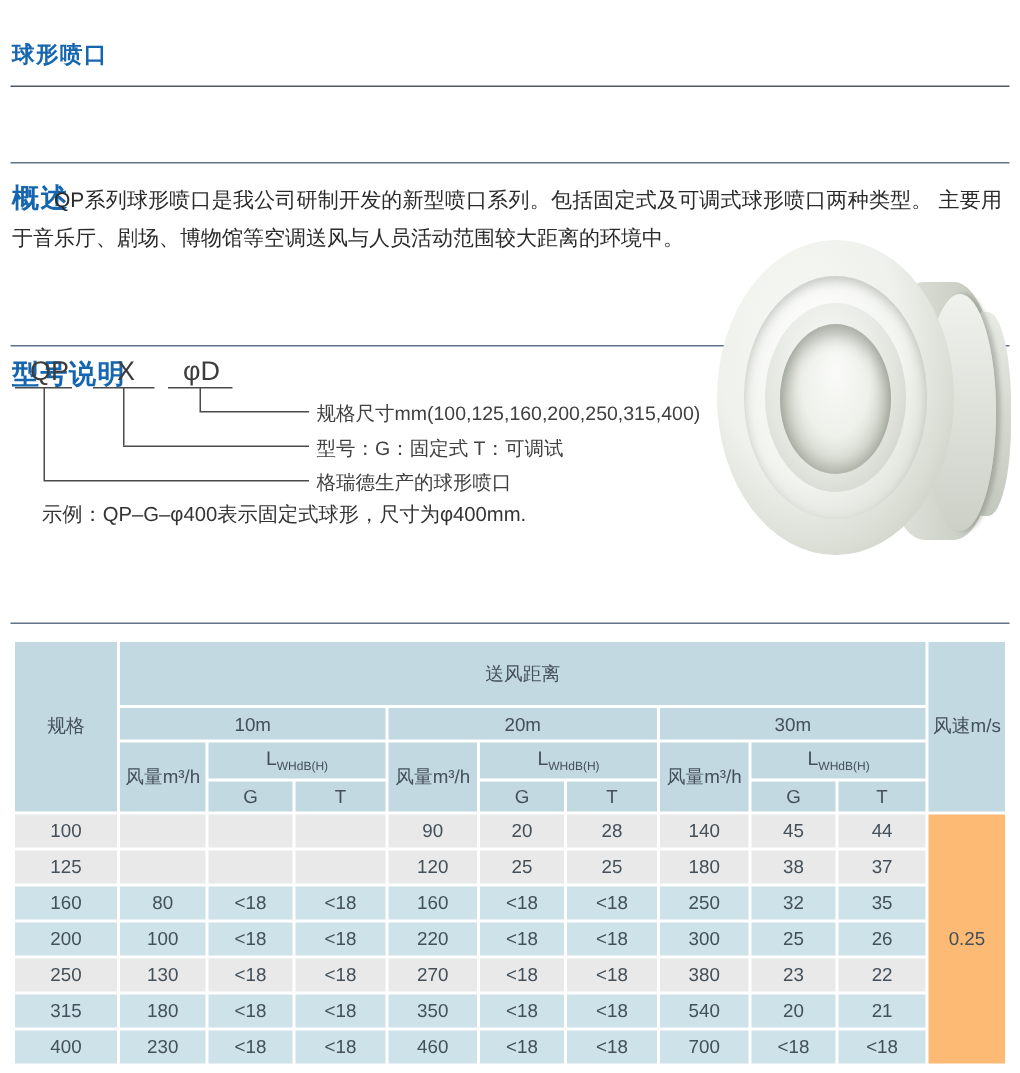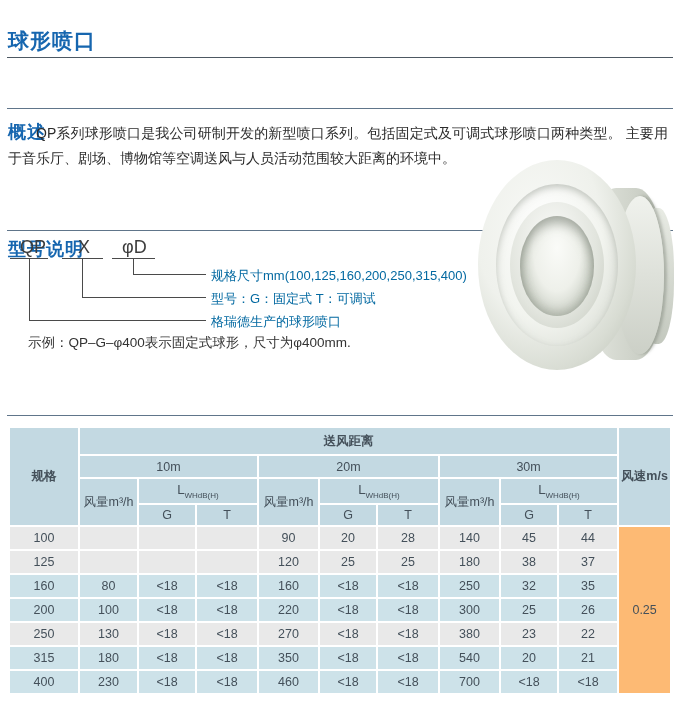--- a/index.html
+++ b/index.html
@@ -1,20 +1,20 @@
 <!DOCTYPE html>
 <html><head>
 <meta charset="utf-8">
 <style>
   html,body{margin:0;padding:0;background:#fff;}
   .page{position:relative;width:680px;height:715px;background:#ffffff;
         font-family:"Liberation Sans","DejaVu Sans",sans-serif;overflow:hidden;}
 
   
-  .title{position:absolute;left:8px;top:27px;font-size:21px;font-weight:bold;color:#1666af;letter-spacing:1px;text-align:right;}
+  .title{position:absolute;left:8px;top:27px;font-size:15px;font-weight:bold;color:#1666af;letter-spacing:1px;text-align:right;}
   .sec{position:absolute;left:8px;font-size:18px;font-weight:bold;color:#1666af;letter-spacing:1px;margin-top:37px;}
   .s-overview{top:83px;}
   .s-model{top:200px;}
   .s-data{top:387px;}
   .rule{position:absolute;left:7px;width:666px;height:1px;}
   .r-title{top:57px;background:#4d5862;}
   .r-overview{top:108px;background:#60758a;}
   .r-model{top:230px;background:#60758a;}
   .r-data{top:415px;background:#60758a;}
 
@@ -26,21 +26,21 @@
   .part{position:absolute;top:0;font-size:18px;color:#3c3c3c;}
   .part-qp{left:10px;}.part-x{left:68px;}.part-d{left:112px;}
   .uline{position:absolute;top:21px;height:1px;background:#4a4a4a;}
   .u-qp{left:0;width:38px;}.u-x{left:52px;width:41px;}.u-d{left:102px;width:43px;}
   .vline{position:absolute;top:21px;width:1px;background:#4a4a4a;}
   .v-qp{left:19px;height:62px;}.v-x{left:72px;height:39px;}.v-d{left:123px;height:16px;}
   .hline{position:absolute;height:1px;background:#4a4a4a;}
   .h-d{top:37px;left:123px;width:73px;}
   .h-x{top:60px;left:72px;width:124px;}
   .h-qp{top:83px;left:19px;width:177px;}
-  .callout{position:absolute;left:201px;font-size:13px;white-space:nowrap;color:#0369a1;}
+  .callout{position:absolute;left:201px;font-size:13px;white-space:nowrap;color:#404040;}
   .c-1{top:30px;}.c-2{top:53px;}.c-3{top:76px;}
   .example{position:absolute;left:18px;top:97px;font-size:13.5px;color:#333;white-space:nowrap;}
 
   
   .photo{position:absolute;left:468px;top:156px;width:212px;height:220px;}
   .duct-body{position:absolute;left:118px;top:32px;width:80px;height:172px;
              background:linear-gradient(to right,#e3e6df,#d0d4cb 55%,#bfc4ba);border-radius:30px/85px;}
   .duct-rib{position:absolute;left:148px;top:40px;width:48px;height:158px;border-radius:50%;
             background:linear-gradient(to bottom,#f0f2ed,#ccd0c7);box-shadow:3px 0 3px rgba(120,126,115,.45);}
   .duct-end{position:absolute;left:172px;top:52px;width:34px;height:136px;border-radius:45%;
@@ -55,21 +55,21 @@
   .opening{position:absolute;left:52px;top:60px;width:74px;height:100px;border-radius:50%;
            background:radial-gradient(ellipse at 50% 32%,#fafbf8 0%,#eef0ea 45%,#cdd2c8 72%,#a6aca0 95%);
            box-shadow:inset 0 7px 11px rgba(110,116,105,.55),inset 0 -5px 9px rgba(130,136,124,.35);}
 
   
   table.dt{position:absolute;left:8px;top:426px;width:664px;border-collapse:separate;
            border-spacing:2px;table-layout:fixed;}
   table.dt td{text-align:center;vertical-align:middle;font-size:12.5px;color:#44505a;
               overflow:hidden;padding:0;}
   .hc{background:#c3d9e2;}
-  .h1 td{height:26px;font-weight:bold;}
+  .h1 td{height:42px;}
   .h2 td{height:21px;}
   .h3 td{height:24px;}
   .h4 td{height:20px;}
   .nb{font-size:13px;}
   .ns{font-size:8px;vertical-align:sub;}
   .drow td{height:22px;font-size:13px;color:#4a4a4a;}
   .gray td{background:#e9e9e9;}
   .blue td{background:#cde2e9;}
   td.speedcell{background:#fdba74;font-size:13px;color:#4a4a4a;}
 </style>

